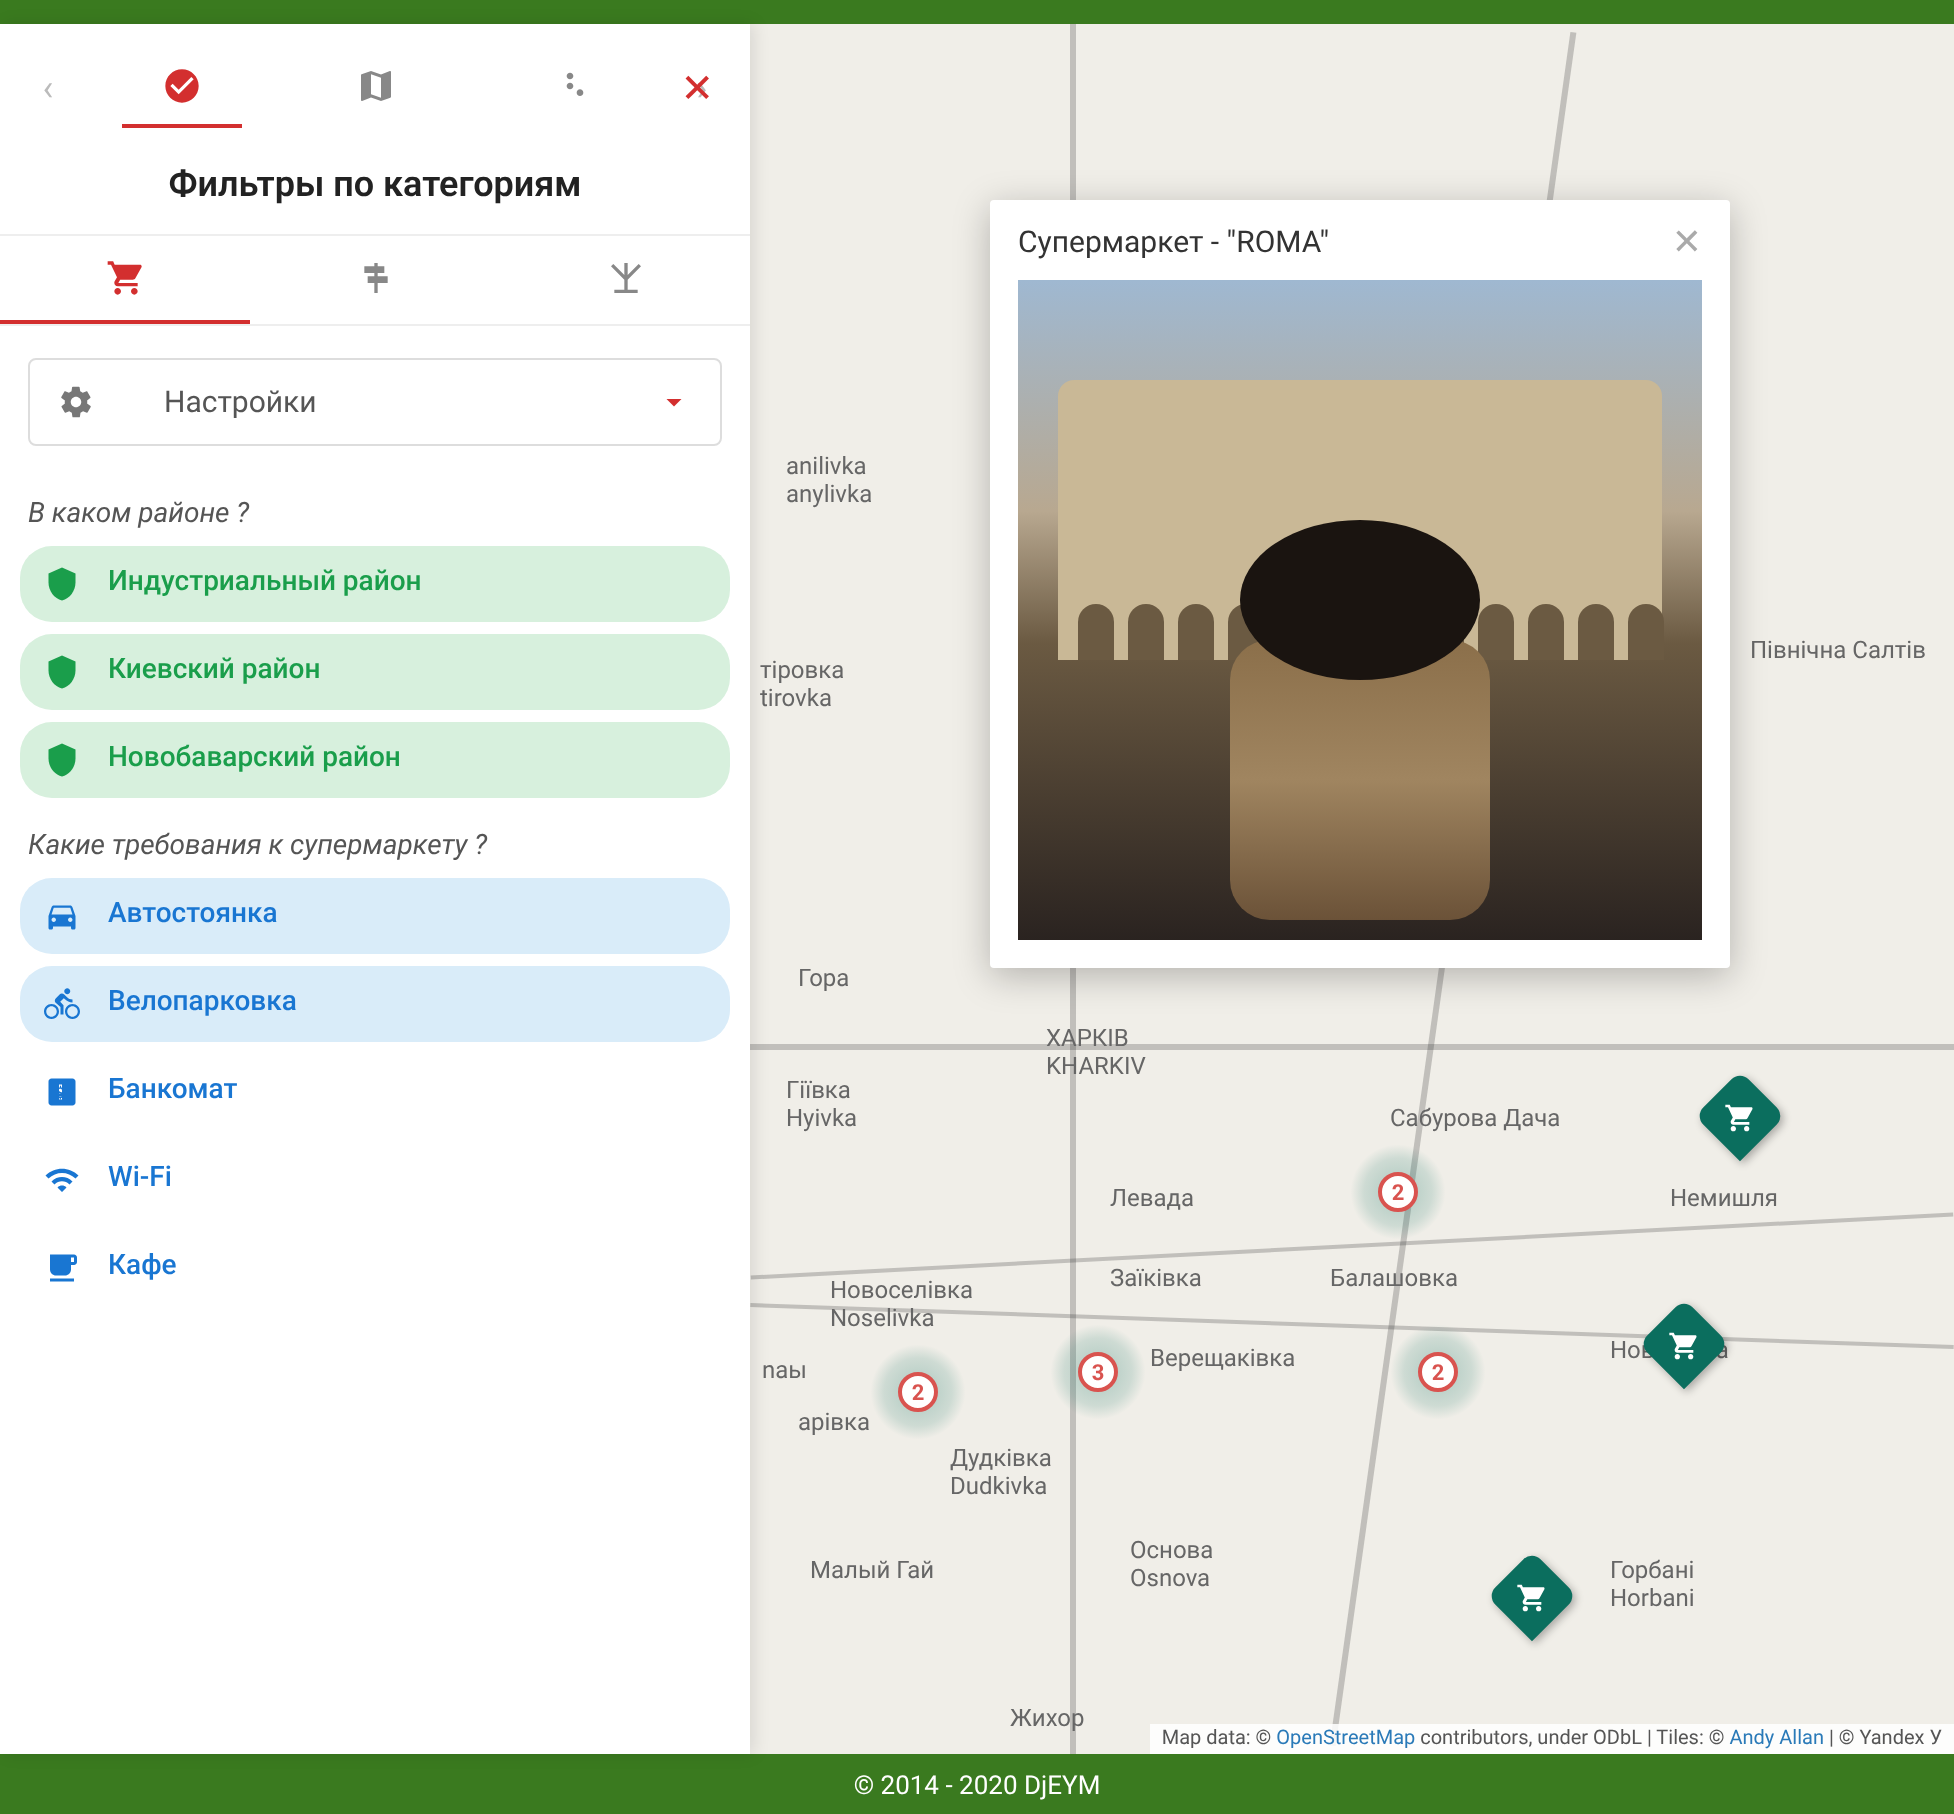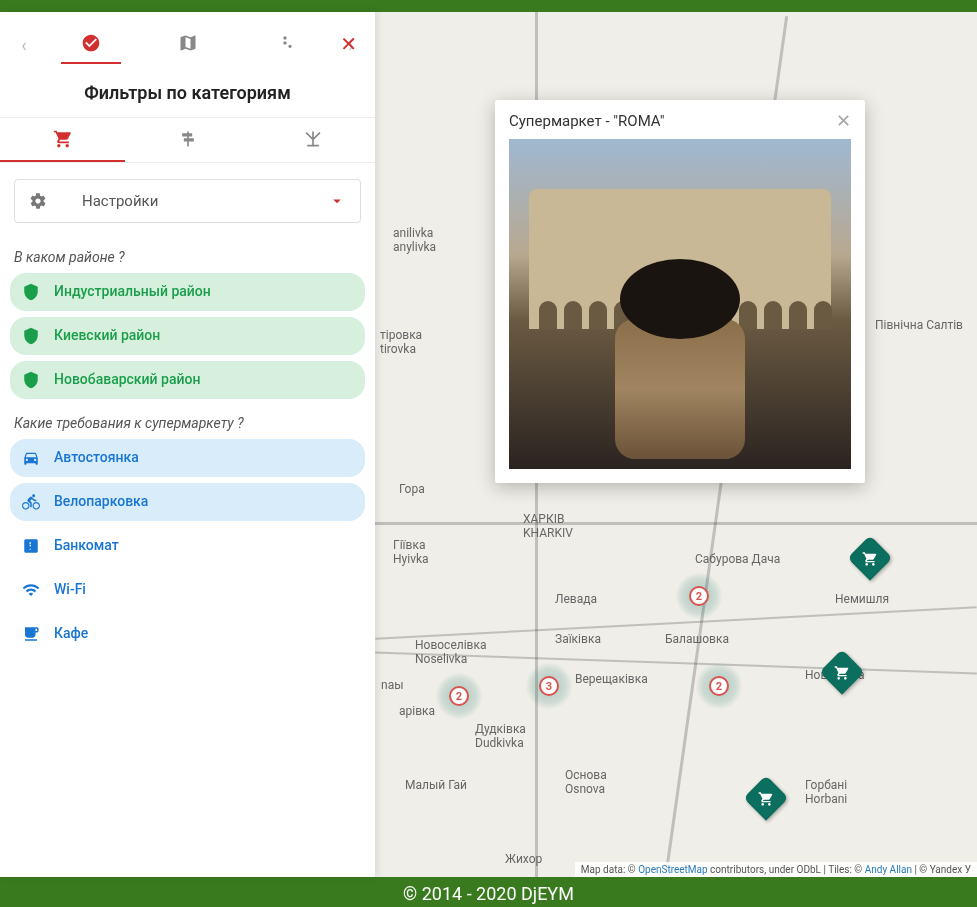--- a/index.html
+++ b/index.html
@@ -51,21 +51,21 @@
 .popup-title { font-size: 15px; color: #333; }
 .popup-close { color: #aaa; cursor: pointer; font-size: 18px; }
 .popup-image { width: 100%; height: 330px; background: linear-gradient(180deg, #9fb8d1 0%, #b8a890 35%, #6b5a42 55%, #2a2320 100%); position: relative; overflow: hidden; }
 .colosseum { position: absolute; top: 50px; left: 20px; right: 20px; height: 140px; background: #c9b896; border-radius: 8px 8px 0 0; }
 .arch { position: absolute; bottom: 0; width: 18px; height: 28px; background: #6b5a42; border-radius: 10px 10px 0 0; }
 .person { position: absolute; bottom: 0; left: 50%; transform: translateX(-50%); width: 180px; height: 210px; }
 .hat { position: absolute; top: 0; left: 30px; width: 120px; height: 80px; background: #1a1410; border-radius: 50%; }
 .hair { position: absolute; top: 60px; left: 25px; width: 130px; height: 140px; background: linear-gradient(180deg, #8b6f4a 0%, #a08560 50%, #6b5238 100%); border-radius: 20px; }
 .attribution { position: absolute; bottom: 0; right: 0; background: rgba(255,255,255,0.85); padding: 2px 6px; font-size: 10px; color: #555; white-space: nowrap; }
 .attribution a { color: #2a7ab8; text-decoration: none; }
-.footer { position: absolute; bottom: 0; left: 0; right: 0; height: 28px; background: #3a7a1f; color: #fff; font-size: 18px; display: flex; align-items: center; justify-content: center; }
+.footer { position: absolute; bottom: 0; left: 0; right: 0; height: 28px; background: #3a7a1f; color: #fff; font-size: 13px; display: flex; align-items: center; justify-content: center; }
 </style>
 </head>
 <body>
 
 <div class="app">
   <div class="topbar"></div>
 
   <div class="map-area">
     <div class="map-bg">
       <div class="map-road r1"></div>

